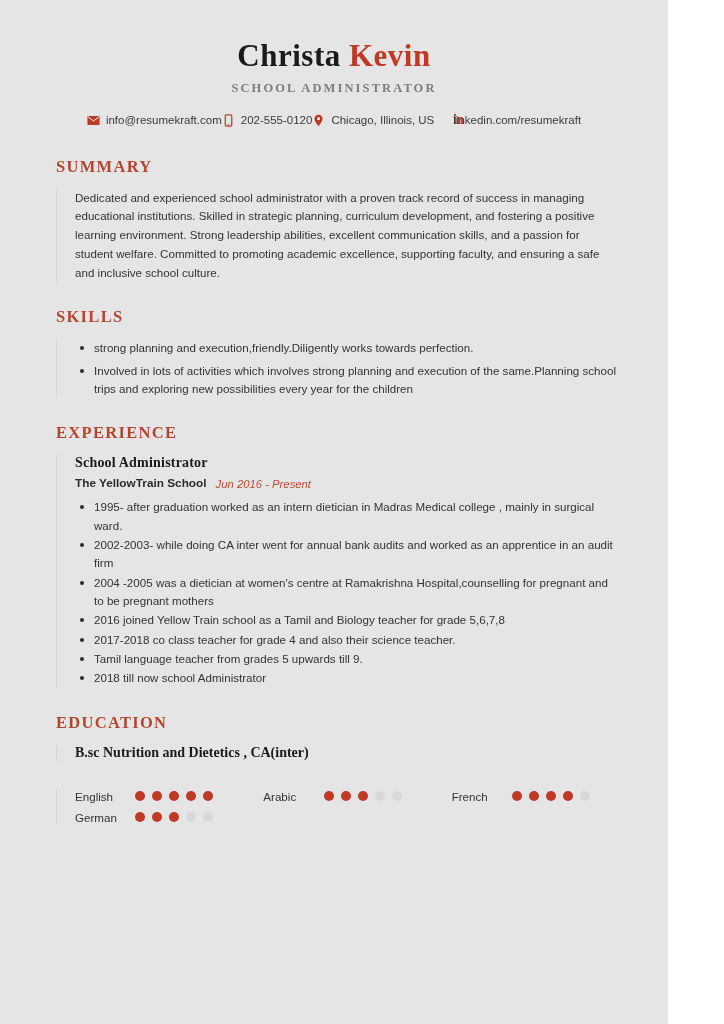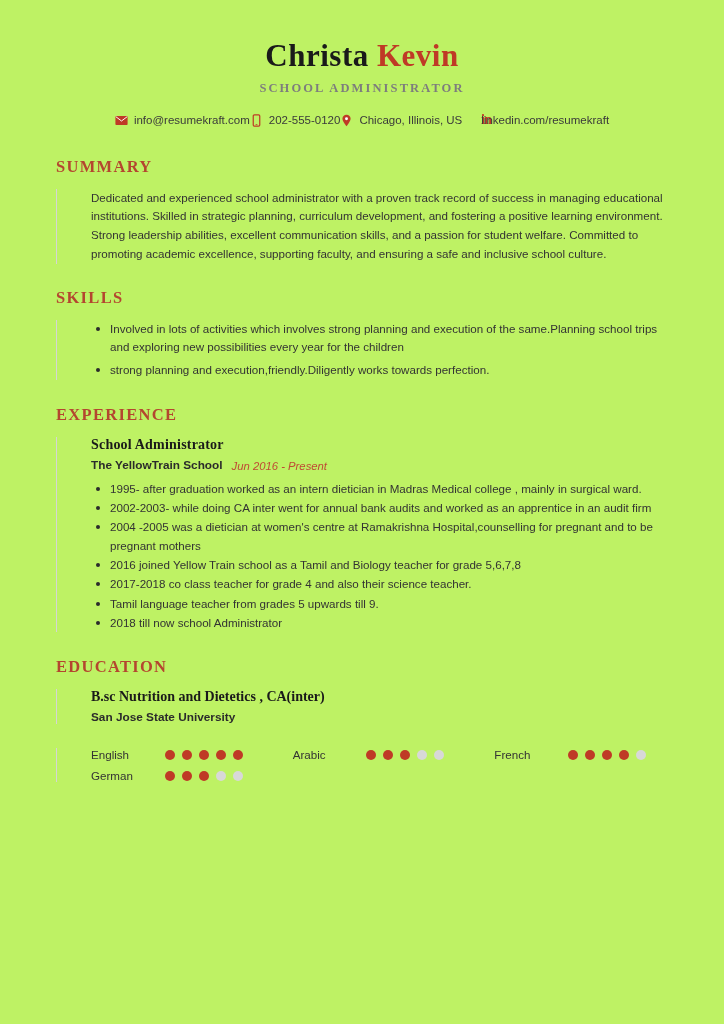--- a/index.html
+++ b/index.html
@@ -9,25 +9,25 @@
   }
   body {
     width: 724px;
     height: 1024px;
     font-family: "Liberation Sans", sans-serif;
     color: #333333;
     overflow: hidden;
   }
 
   .page {
-    width: 724px;
+    width: 668px;
     height: 1024px;
     box-sizing: border-box;
     padding: 0;
-    background: #bef264;
+    background: #e5e5e5;
     position: relative;
   }
 
   
   .header {
     text-align: center;
     padding-top: 38px;
   }
   .name {
     font-family: "Liberation Serif", serif;
@@ -96,21 +96,21 @@
     font-size: 16.5px;
     font-weight: bold;
     color: #b4462f;
     letter-spacing: 1.3px;
     text-transform: uppercase;
     margin: 0 0 12px 0;
   }
 
   .section-body {
     border-left: 1.5px solid #d5d5d5;
-    padding-left: 34px;
+    padding-left: 18px;
   }
 
   .summary-text {
     font-size: 11.6px;
     line-height: 1.62;
     color: #333333;
     margin: 0;
   }
 
   ul.bullets {
@@ -275,22 +275,22 @@
         <p class="summary-text">Dedicated and experienced school administrator with a proven track record of success in managing educational institutions. Skilled in strategic planning, curriculum development, and fostering a positive learning environment. Strong leadership abilities, excellent communication skills, and a passion for student welfare. Committed to promoting academic excellence, supporting faculty, and ensuring a safe and inclusive school culture.</p>
       </div>
     </div>
 
     <div class="spacer-24"></div>
 
     <div class="section">
       <div class="section-title">SKILLS</div>
       <div class="section-body">
         <ul class="bullets">
+          <li>strong planning and execution,friendly.Diligently works towards perfection.</li>
           <li>Involved in lots of activities which involves strong planning and execution of the same.Planning school trips and exploring new possibilities every year for the children</li>
-          <li>strong planning and execution,friendly.Diligently works towards perfection.</li>
         </ul>
       </div>
     </div>
 
     <div class="spacer-20"></div>
 
     <div class="section">
       <div class="section-title">EXPERIENCE</div>
       <div class="section-body">
         <div>
@@ -312,21 +312,20 @@
       </div>
     </div>
 
     <div class="spacer-24"></div>
 
     <div class="section">
       <div class="section-title">EDUCATION</div>
       <div class="section-body">
         <div>
           <div class="edu-degree">B.sc Nutrition and Dietetics , CA(inter)</div>
-          <div class="edu-school">San Jose State University</div>
         </div>
       </div>
     </div>
 
     <div class="spacer-24"></div>
 
     <div class="section">
       <div class="section-body">
         <div class="lang-grid">
 

